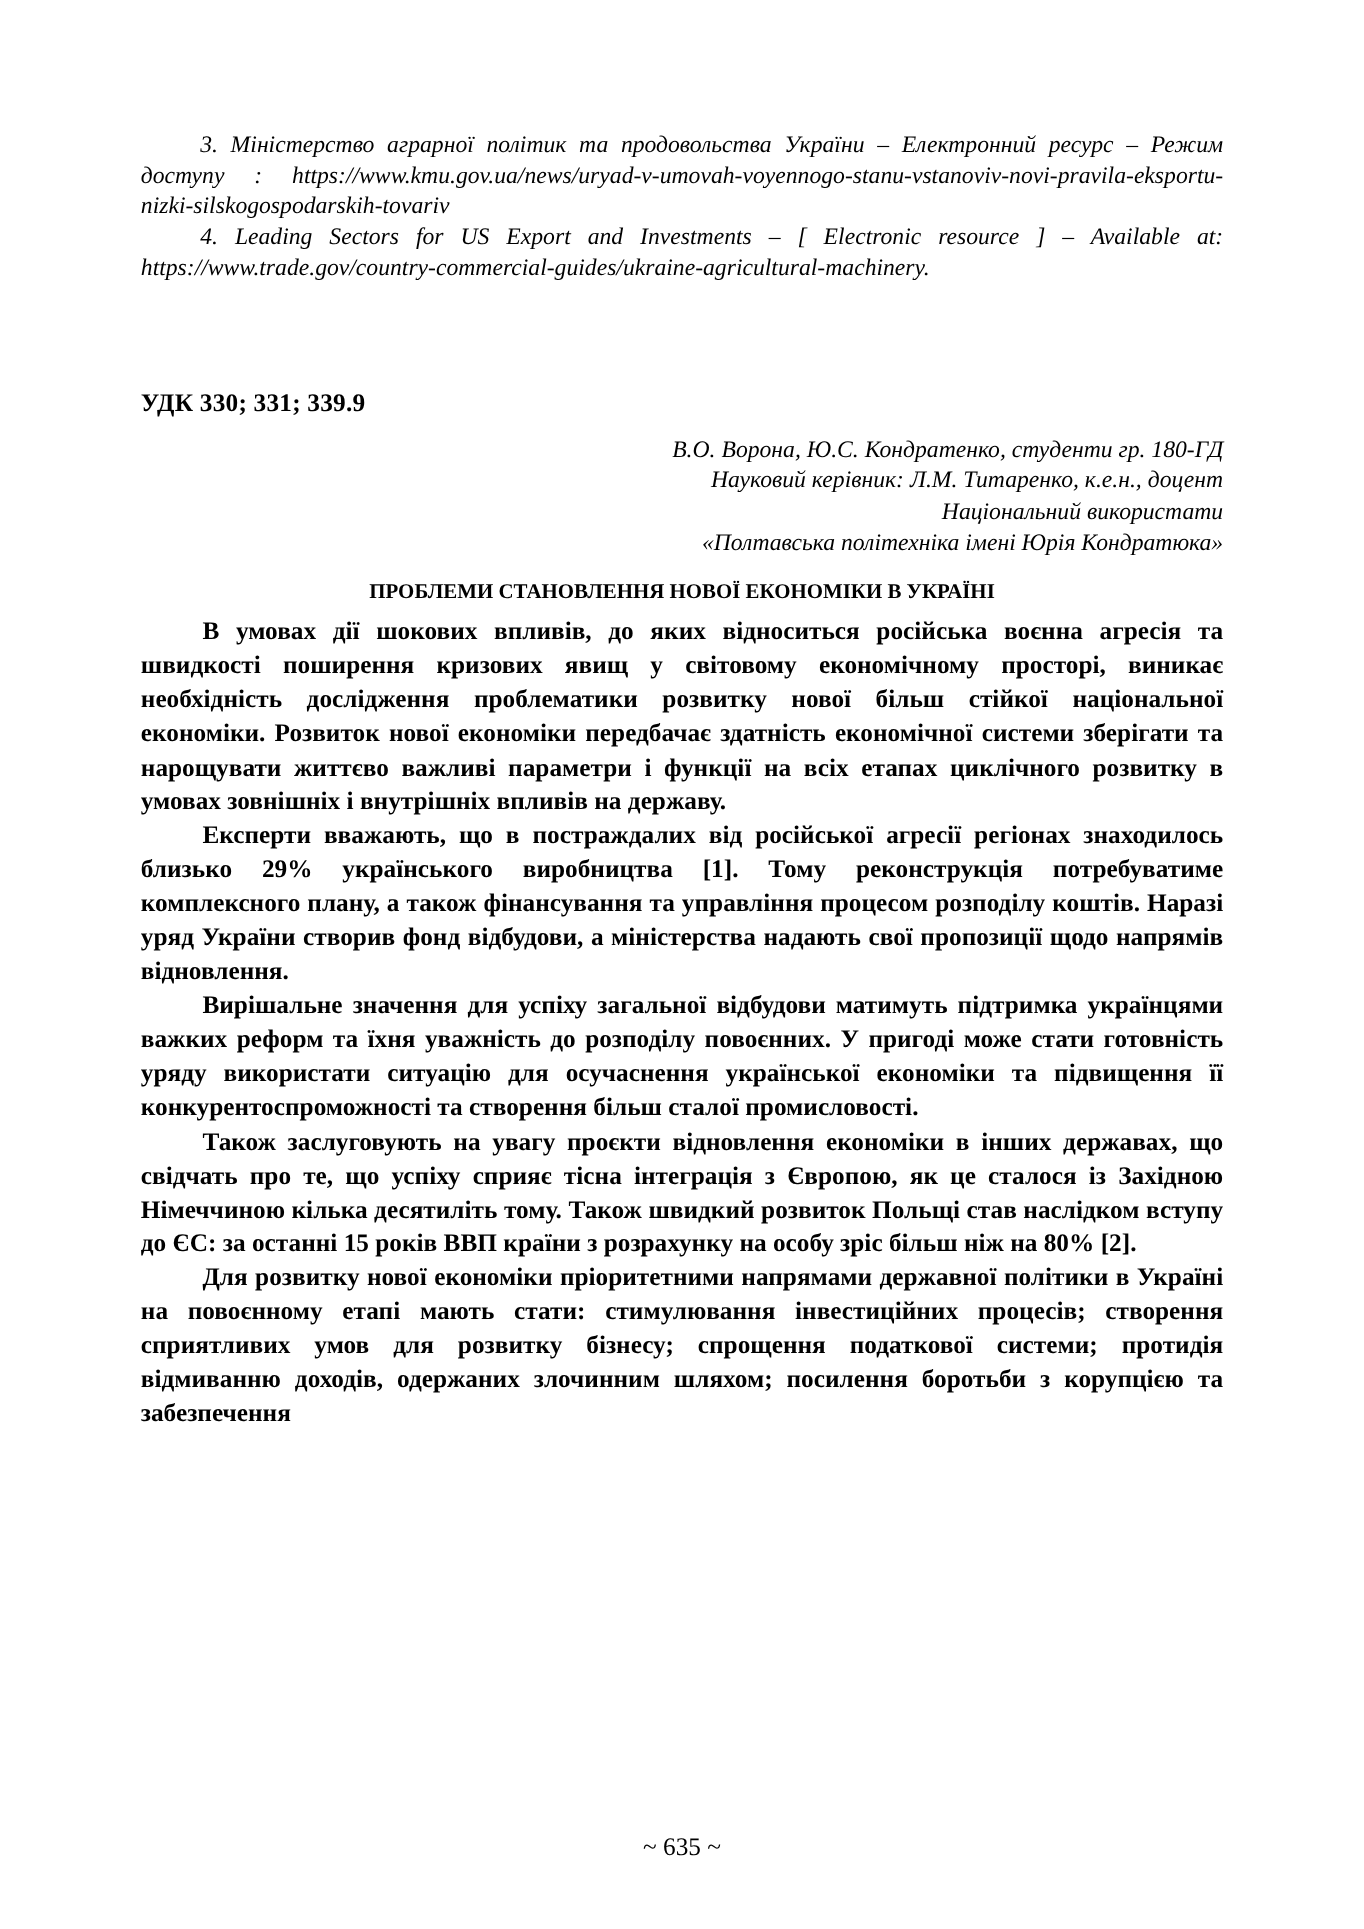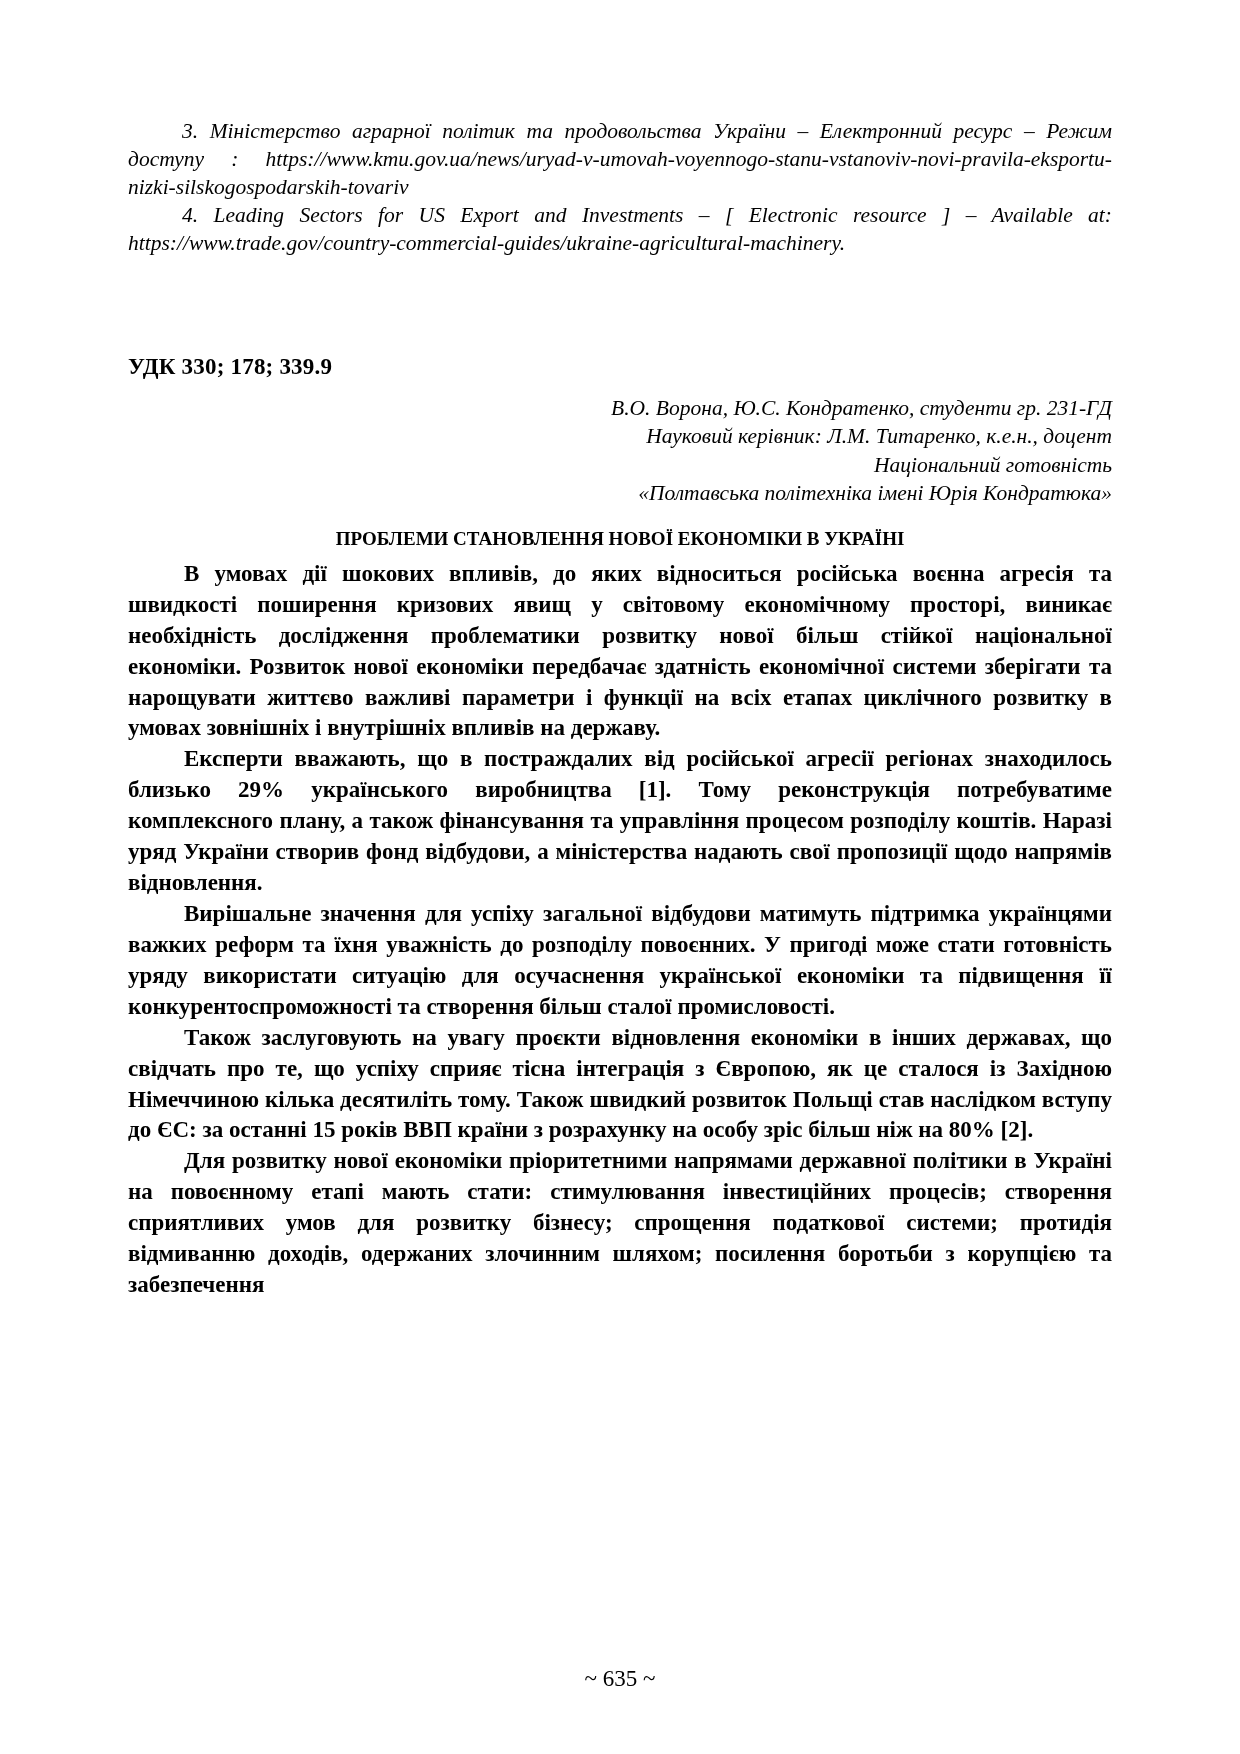--- a/index.html
+++ b/index.html
@@ -79,26 +79,26 @@
 </head>
 <body>
 
 <div class="page">
 
   <div class="refs">
     <p>3. Міністерство аграрної політик та продовольства України – Електронний ресурс – Режим доступу : https://www.kmu.gov.ua/news/uryad-v-umovah-voyennogo-stanu-vstanoviv-novi-pravila-eksportu-nizki-silskogospodarskih-tovariv</p>
     <p>4. Leading Sectors for US Export and Investments – [ Electronic resource ] – Available at: https://www.trade.gov/country-commercial-guides/ukraine-agricultural-machinery.</p>
   </div>
 
-  <div class="udk">УДК  330; 178; 339.9</div>
+  <div class="udk">УДК  330; 331; 339.9</div>
 
   <div class="authors">
-    <div>В.О. Ворона, Ю.С. Кондратенко, студенти гр. 231-ГД</div>
+    <div>В.О. Ворона, Ю.С. Кондратенко, студенти гр. 180-ГД</div>
     <div>Науковий керівник: Л.М. Титаренко, к.е.н., доцент</div>
-    <div>Національний готовність</div>
+    <div>Національний використати</div>
     <div>«Полтавська політехніка імені Юрія Кондратюка»</div>
   </div>
 
   <div class="title">ПРОБЛЕМИ СТАНОВЛЕННЯ НОВОЇ ЕКОНОМІКИ В УКРАЇНІ</div>
 
   <div class="body-text">
     <p>В умовах дії шокових впливів, до яких відноситься російська воєнна агресія  та швидкості поширення кризових явищ у світовому економічному просторі, виникає необхідність дослідження проблематики розвитку нової більш стійкої національної економіки. Розвиток нової економіки передбачає здатність економічної системи зберігати та нарощувати життєво важливі параметри і функції на всіх етапах циклічного розвитку в умовах зовнішніх і внутрішніх впливів на державу.</p>
     <p>Експерти вважають, що в постраждалих від російської агресії регіонах знаходилось близько 29% українського виробництва  [1]. Тому реконструкція потребуватиме  комплексного плану, а також фінансування та управління процесом розподілу коштів. Наразі уряд України створив фонд відбудови, а міністерства надають свої пропозиції щодо напрямів відновлення.</p>
     <p>Вирішальне значення для   успіху загальної відбудови матимуть підтримка українцями важких реформ та їхня уважність до розподілу повоєнних. У пригоді може стати готовність уряду використати ситуацію для осучаснення української економіки та підвищення її конкурентоспроможності  та  створення більш сталої промисловості.</p>
     <p>Також заслуговують на увагу проєкти відновлення економіки  в інших державах, що свідчать про те, що успіху сприяє тісна інтеграція з Європою, як це сталося із Західною Німеччиною кілька десятиліть тому. Також швидкий розвиток Польщі став наслідком вступу до ЄС: за останні 15 років ВВП країни з розрахунку на особу зріс більш ніж на 80% [2].</p>

